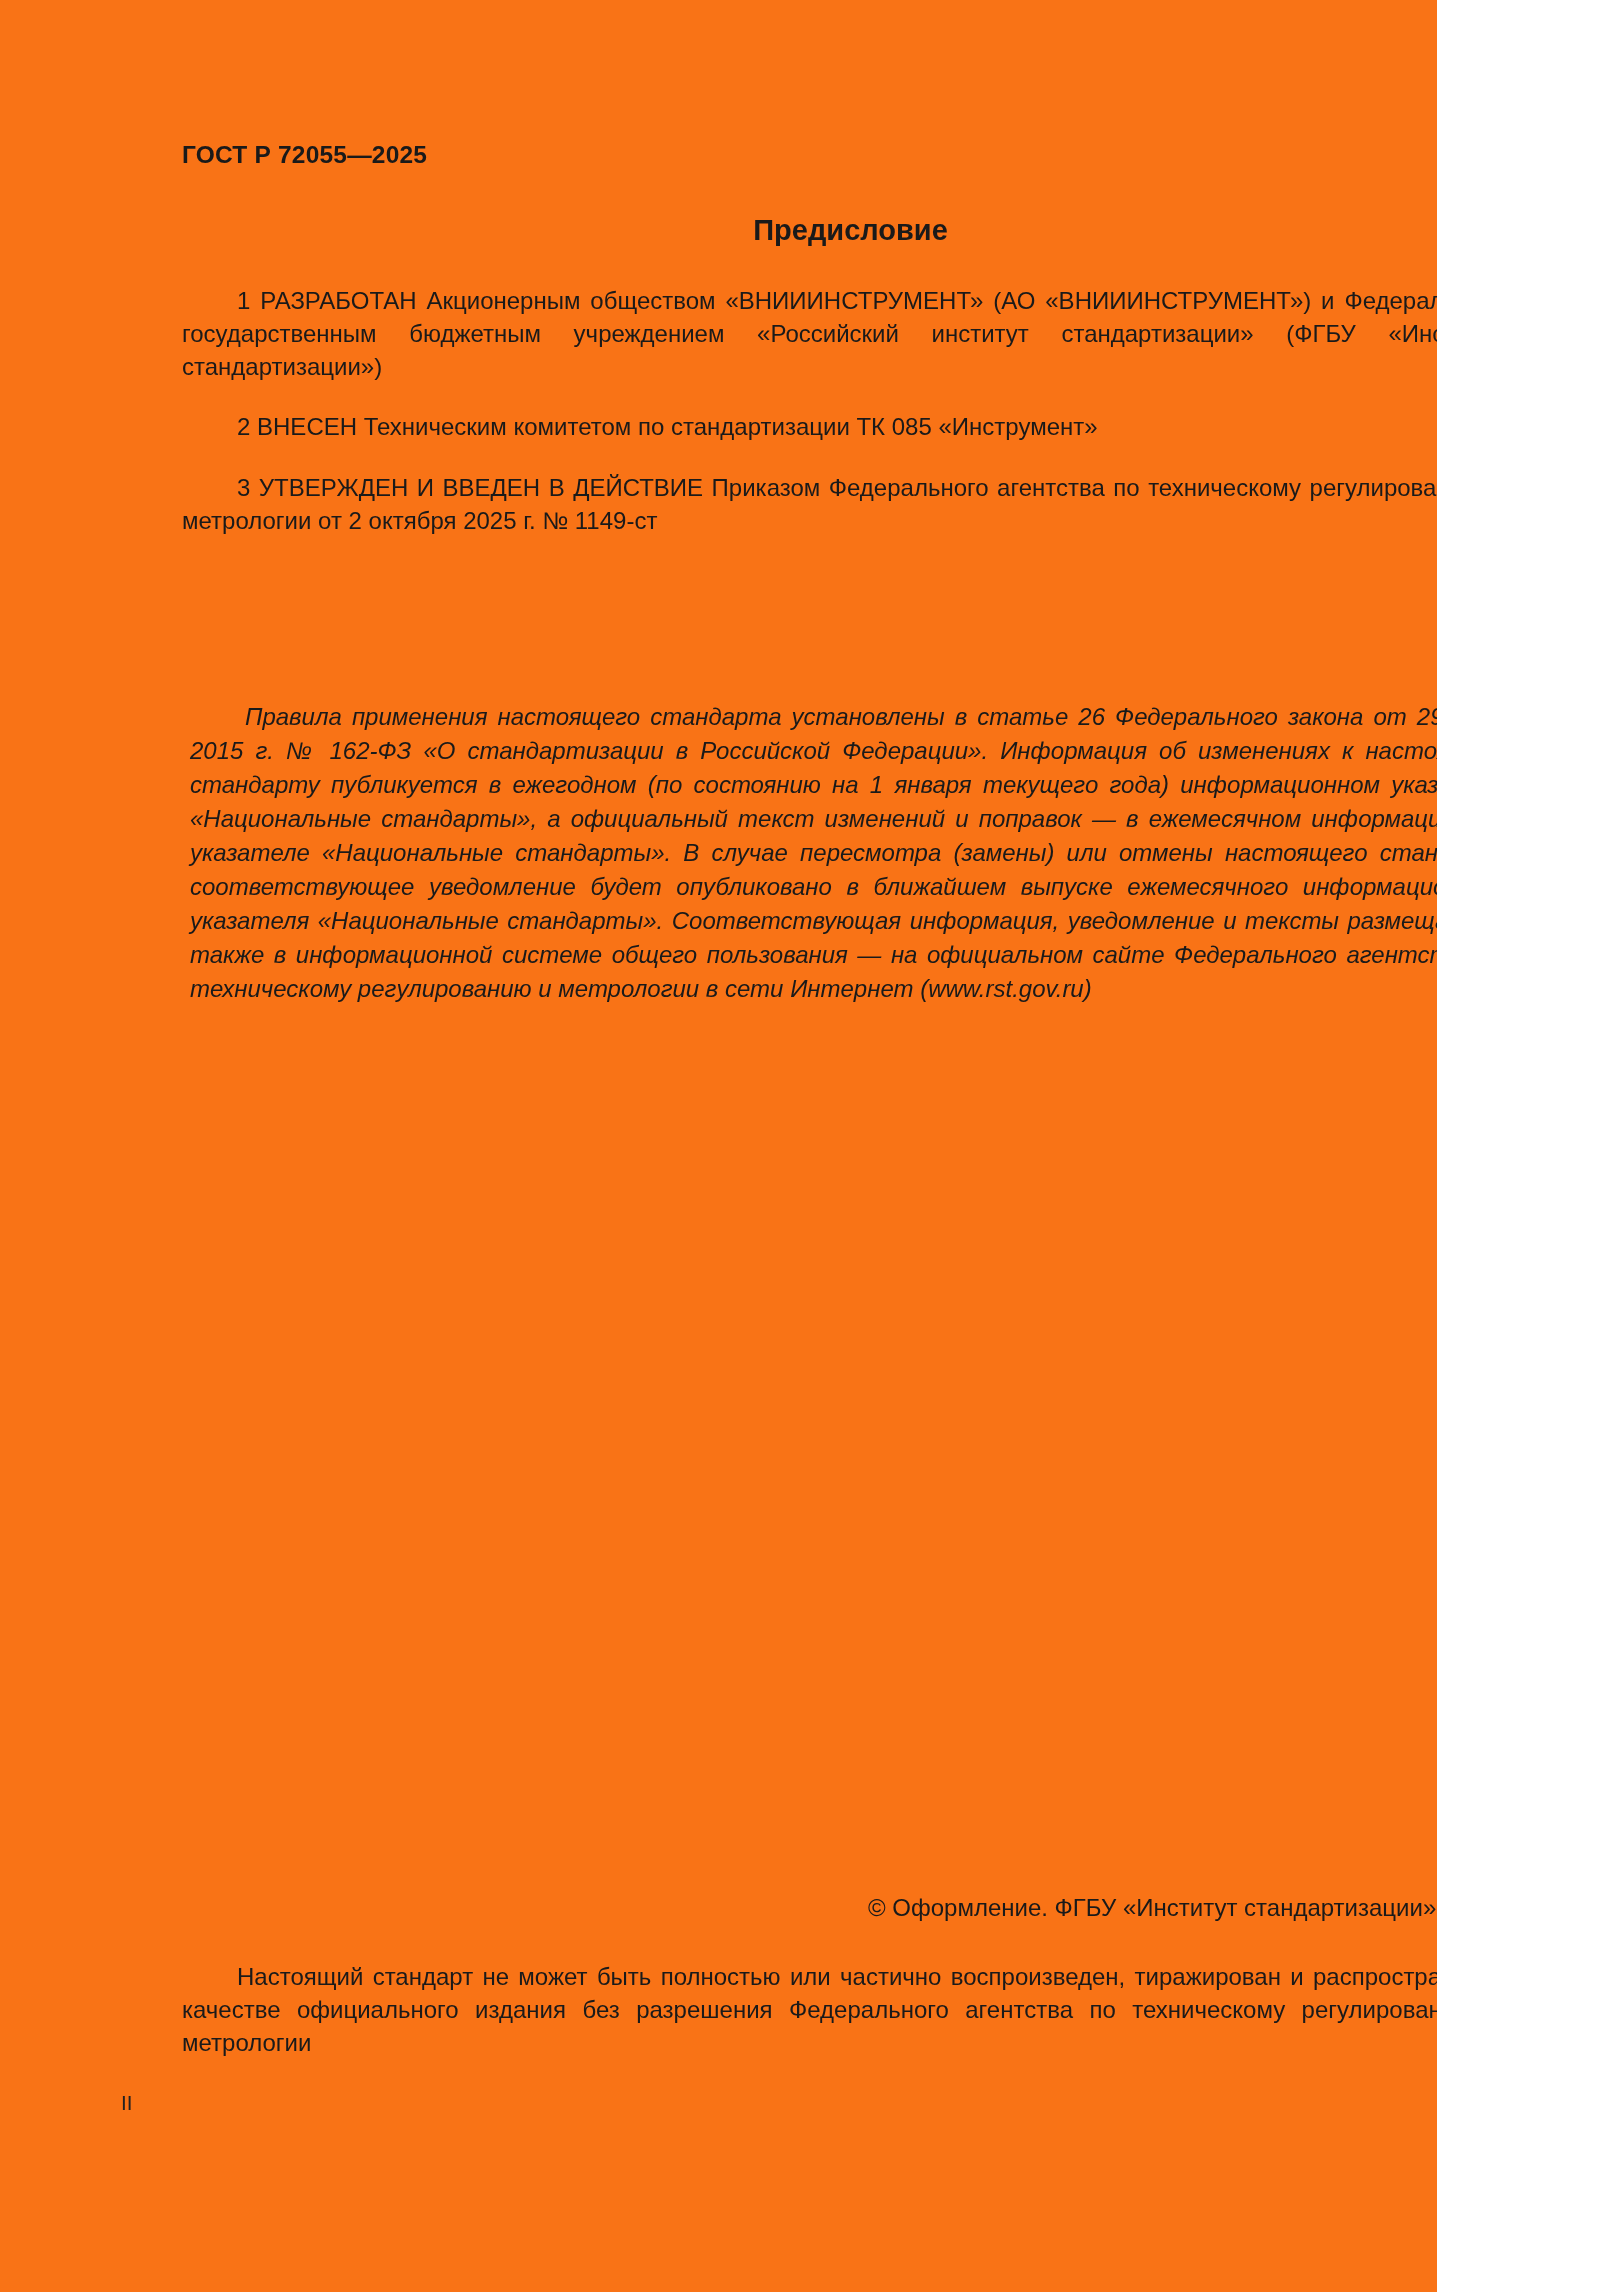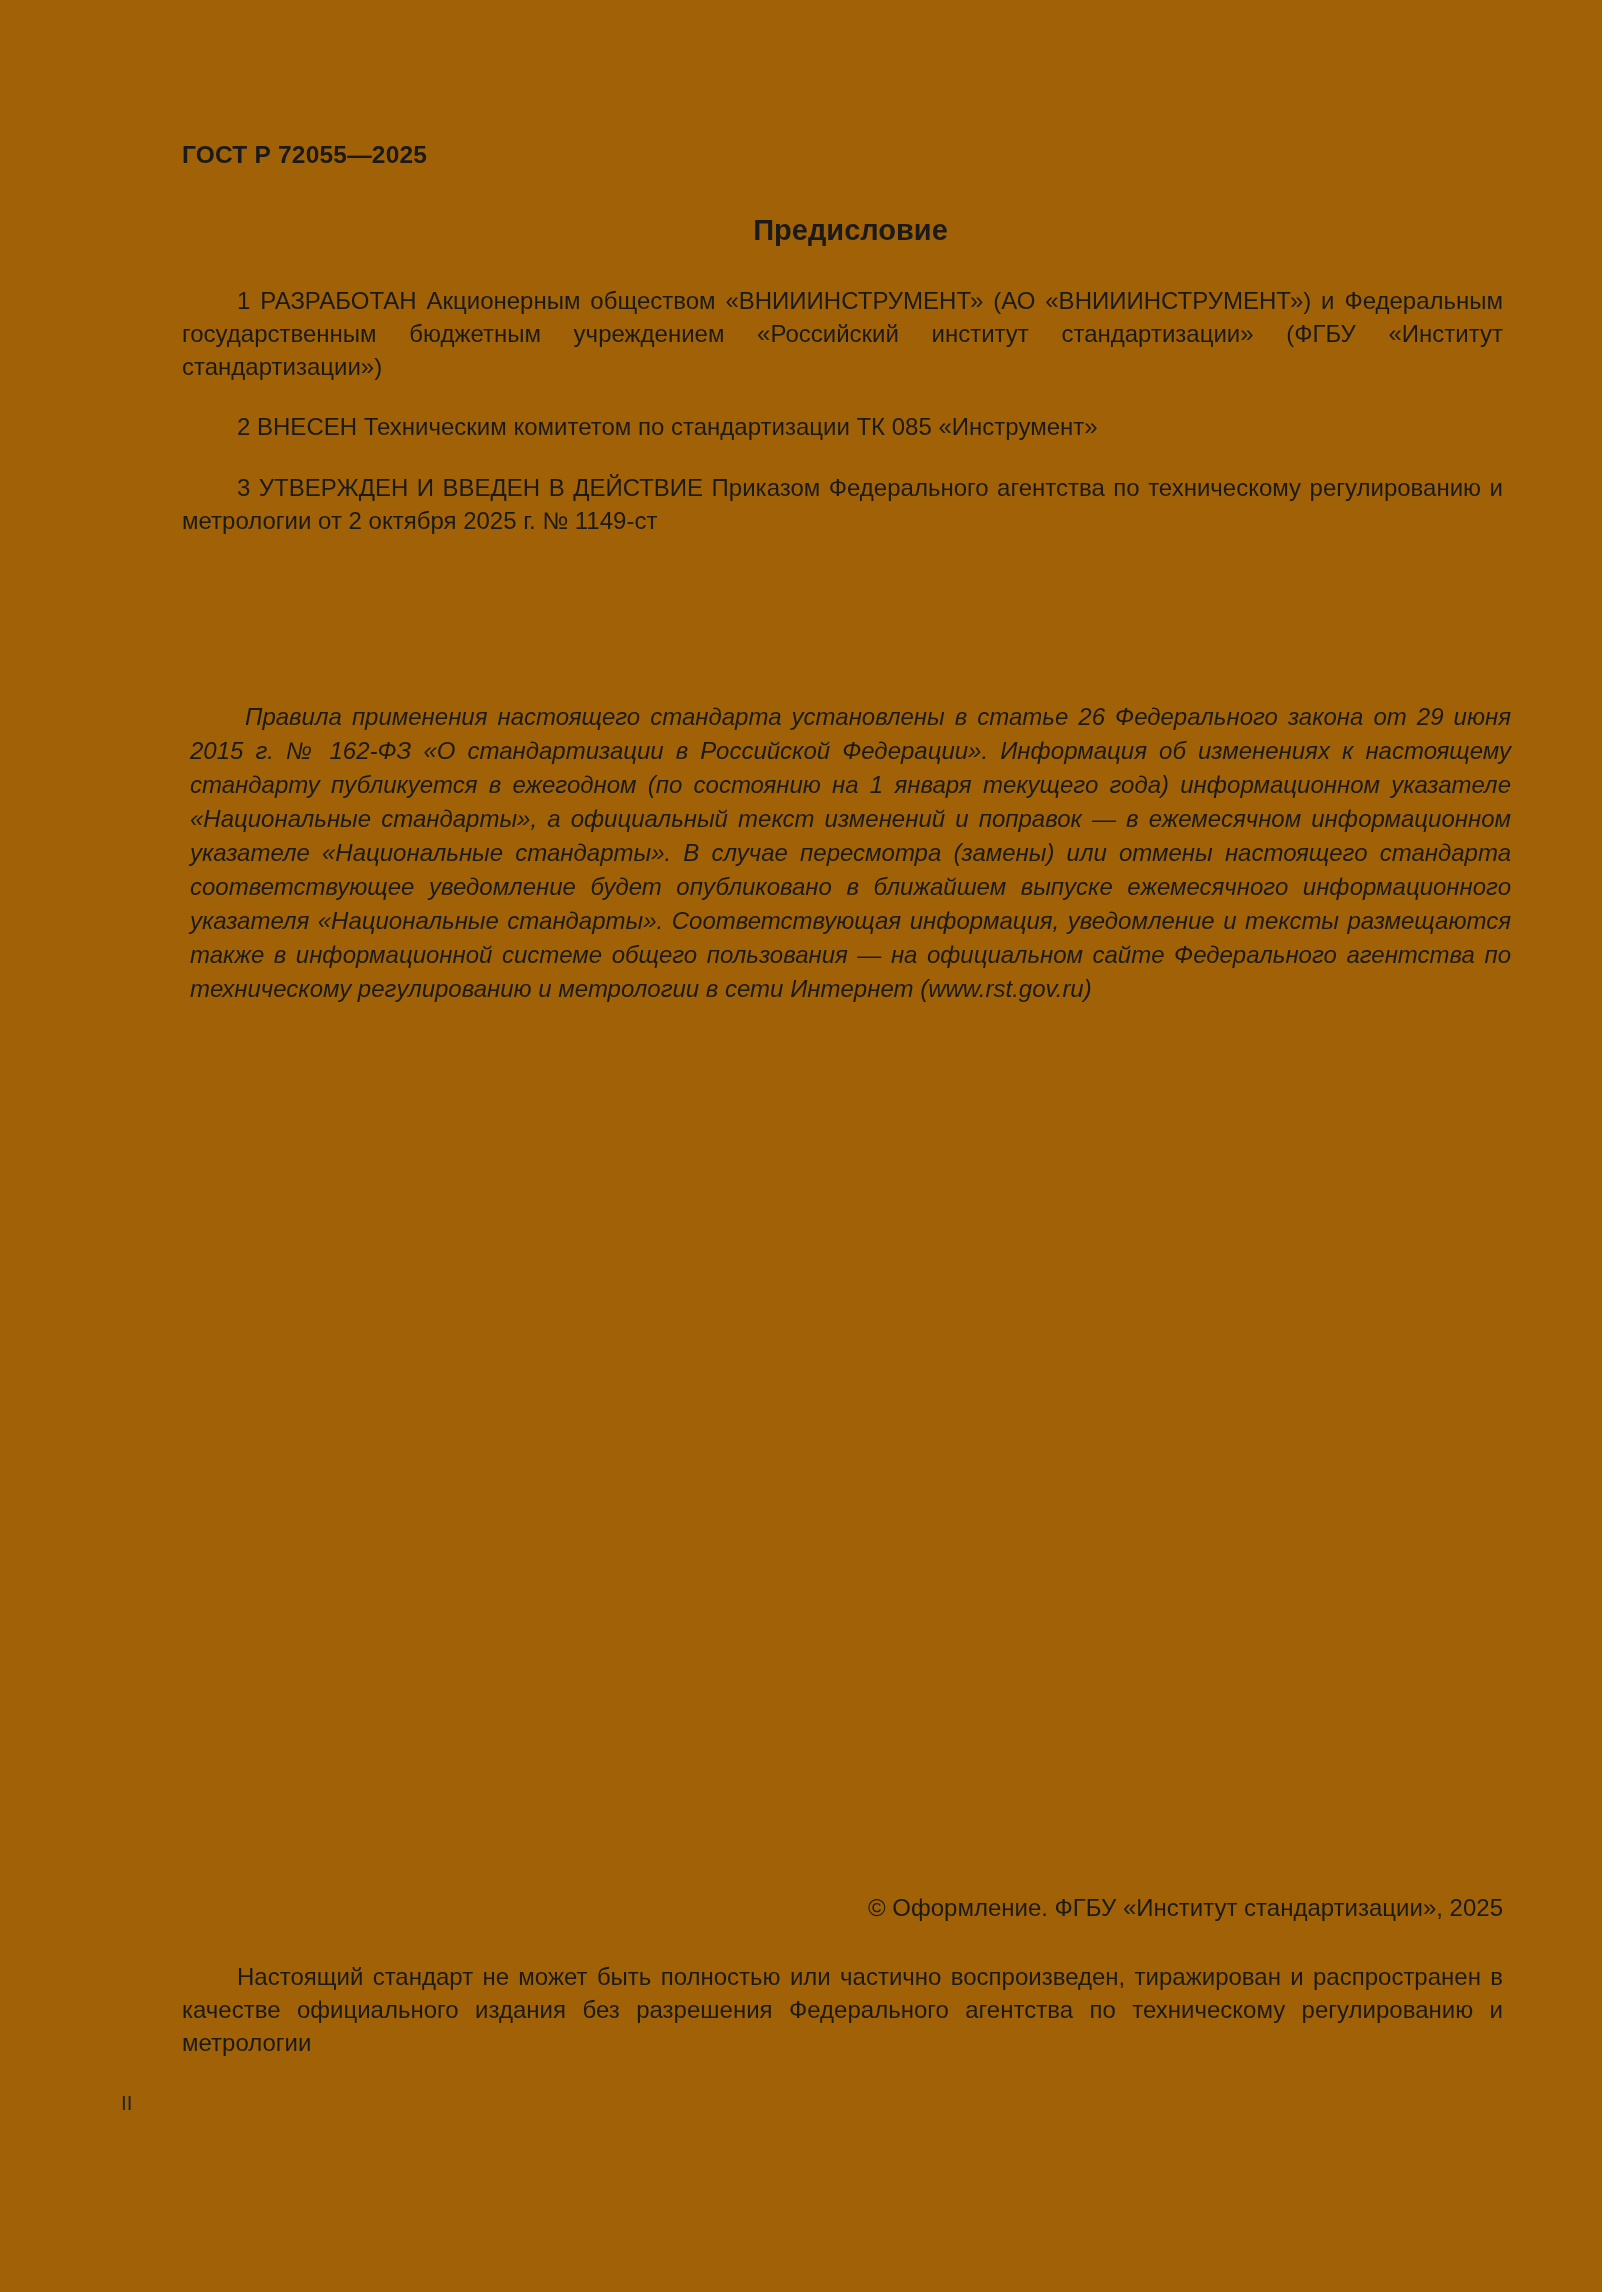--- a/index.html
+++ b/index.html
@@ -6,23 +6,23 @@
     margin: 0;
     padding: 0;
     background: #ffffff;
   }
   body {
     font-family: "Liberation Sans", sans-serif;
     color: #1a1a1a;
   }
   .page {
     position: relative;
-    width: 1602px;
+    width: 1437px;
     height: 2293px;
-    background: #a16207;
+    background: #f97316;
     box-sizing: border-box;
     overflow: hidden;
   }
   .content {
     position: absolute;
     left: 182px;
     top: 0;
     width: 1321px;
     height: 2293px;
   }

